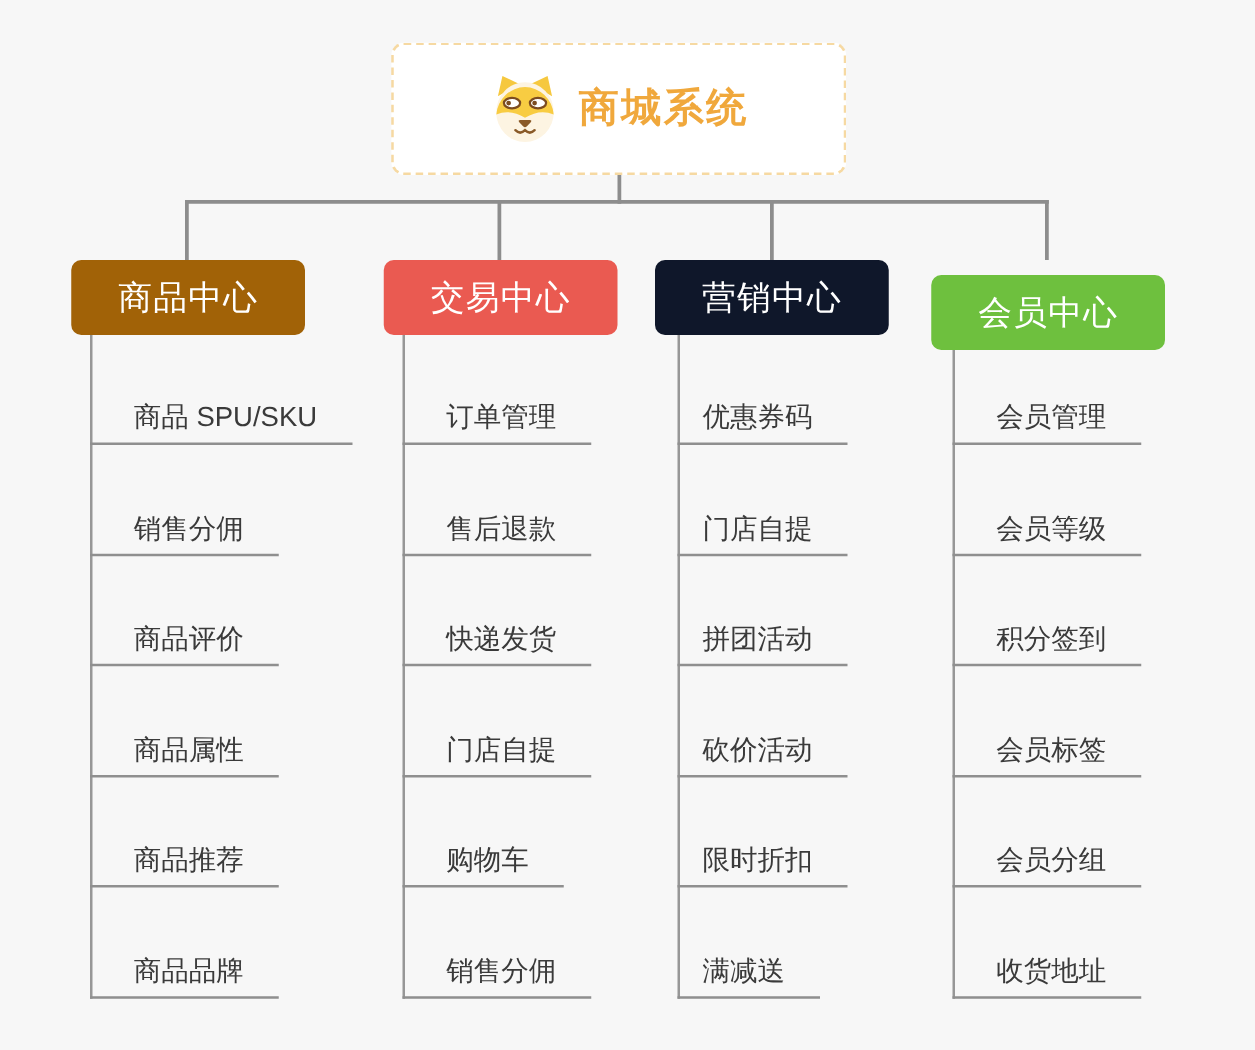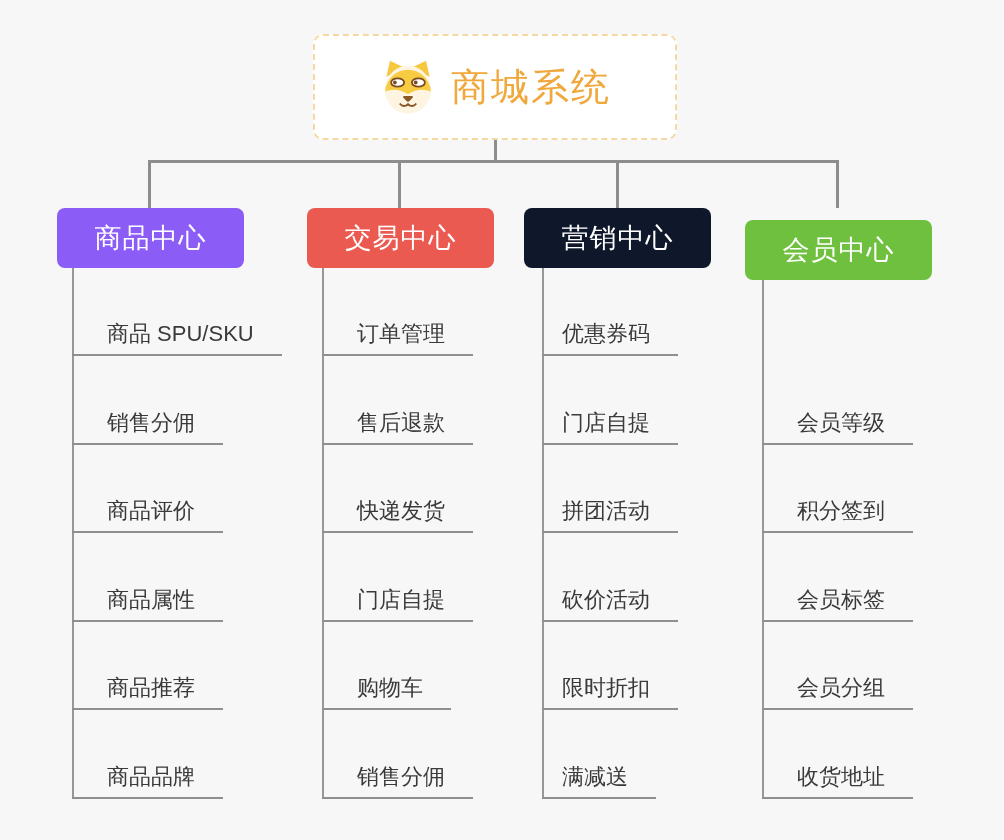--- a/index.html
+++ b/index.html
@@ -16,21 +16,21 @@
   
   .root-node{
     position:absolute;left:313px;top:34px;width:364px;height:106px;
     background:#ffffff;
     border:2px dashed #f6d9a2;
     border-radius:10px;
     box-sizing:border-box;
     display:flex;align-items:center;justify-content:center;gap:14px;
   }
   .root-label{
-    font-size:38px;font-weight:400;letter-spacing:2px;
+    font-size:32px;font-weight:700;letter-spacing:2px;
     white-space:nowrap;
   }
   .root-icon{width:58px;height:56px;flex:0 0 auto;}
   
   .line{position:absolute;background:#8d8d8d;}
   .root-stem{left:494px;top:140px;width:3px;height:23px;}
   .top-bar{left:148px;top:160px;width:691px;height:3px;}
   .drop{top:160px;width:3px;height:48px;}
   .drop.d0{left:148px;} .drop.d1{left:398px;} .drop.d2{left:616px;} .drop.d3{left:836px;}
   .spine{position:absolute;top:268px;width:2px;height:531px;background:#979797;}
@@ -84,21 +84,21 @@
   <div class="line top-bar"></div>
   <div class="line drop d0"></div>
   <div class="line drop d1"></div>
   <div class="line drop d2"></div>
   <div class="line drop d3"></div>
   <div class="spine s0"></div>
   <div class="spine s1"></div>
   <div class="spine s2"></div>
   <div class="spine s3"></div>
 
-  <div class="branch-header b0" style="background: #8b5cf6;">商品中心</div>
+  <div class="branch-header b0" style="background: #a16207;">商品中心</div>
   <div class="child-node c0 r0">商品 SPU/SKU</div>
   <div class="child-node c0 r1">销售分佣</div>
   <div class="child-node c0 r2">商品评价</div>
   <div class="child-node c0 r3">商品属性</div>
   <div class="child-node c0 r4">商品推荐</div>
   <div class="child-node c0 r5">商品品牌</div>
 
   <div class="branch-header b1" style="background: rgb(234, 90, 81);">交易中心</div>
   <div class="child-node c1 r0">订单管理</div>
   <div class="child-node c1 r1">售后退款</div>
@@ -109,19 +109,20 @@
 
   <div class="branch-header b2" style="background: #0f172a;">营销中心</div>
   <div class="child-node c2 r0">优惠券码</div>
   <div class="child-node c2 r1">门店自提</div>
   <div class="child-node c2 r2">拼团活动</div>
   <div class="child-node c2 r3">砍价活动</div>
   <div class="child-node c2 r4">限时折扣</div>
   <div class="child-node c2 r5">满减送</div>
 
   <div class="branch-header b3" style="background: rgb(110, 192, 62); margin-top: 12px;">会员中心</div>
+  <div class="child-node c3 r0">会员管理</div>
   <div class="child-node c3 r1">会员等级</div>
   <div class="child-node c3 r2">积分签到</div>
   <div class="child-node c3 r3">会员标签</div>
   <div class="child-node c3 r4">会员分组</div>
   <div class="child-node c3 r5">收货地址</div>
 
 </div>
 
 </body></html>

